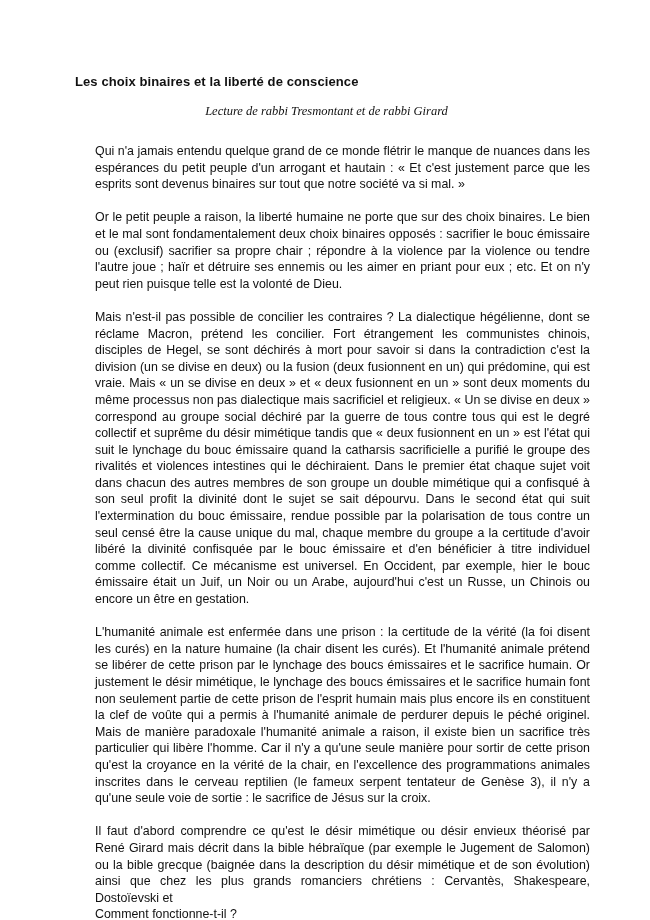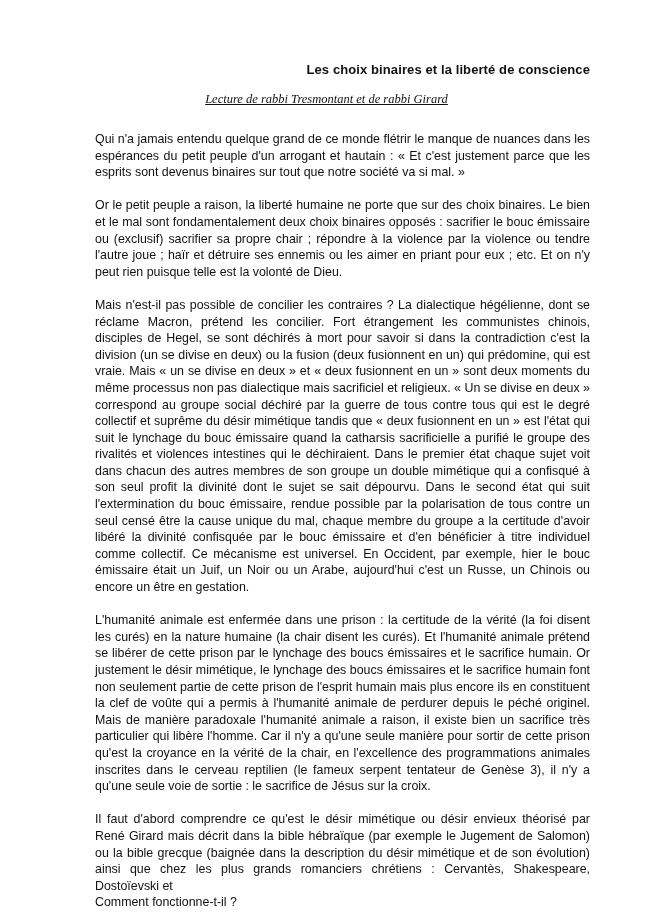--- a/index.html
+++ b/index.html
@@ -17,33 +17,32 @@
     .page {
       position: absolute;
       left: 63px;
       top: 62px;
       width: 527px;
     }
     .title {
       font-family: "Liberation Sans", sans-serif;
       font-weight: bold;
       font-size: 13px;
-      text-align: right;
-      margin: 0;
+      text-align: left;
+      margin: 12px;
       line-height: 16px;
       letter-spacing: 0.1px;
     }
     .subtitle {
       font-family: "Liberation Serif", serif;
       font-style: italic;
       font-size: 12.5px;
       text-align: center;
       margin: 13px 0 0 0;
       line-height: 16px;
-      text-decoration: underline;
     }
     .body-text {
       margin-top: 24px;
       margin-left: 32px;
     }
     .para {
       font-family: "Liberation Sans", sans-serif;
       font-size: 12.4px;
       line-height: 16.6px;
       text-align: justify;

